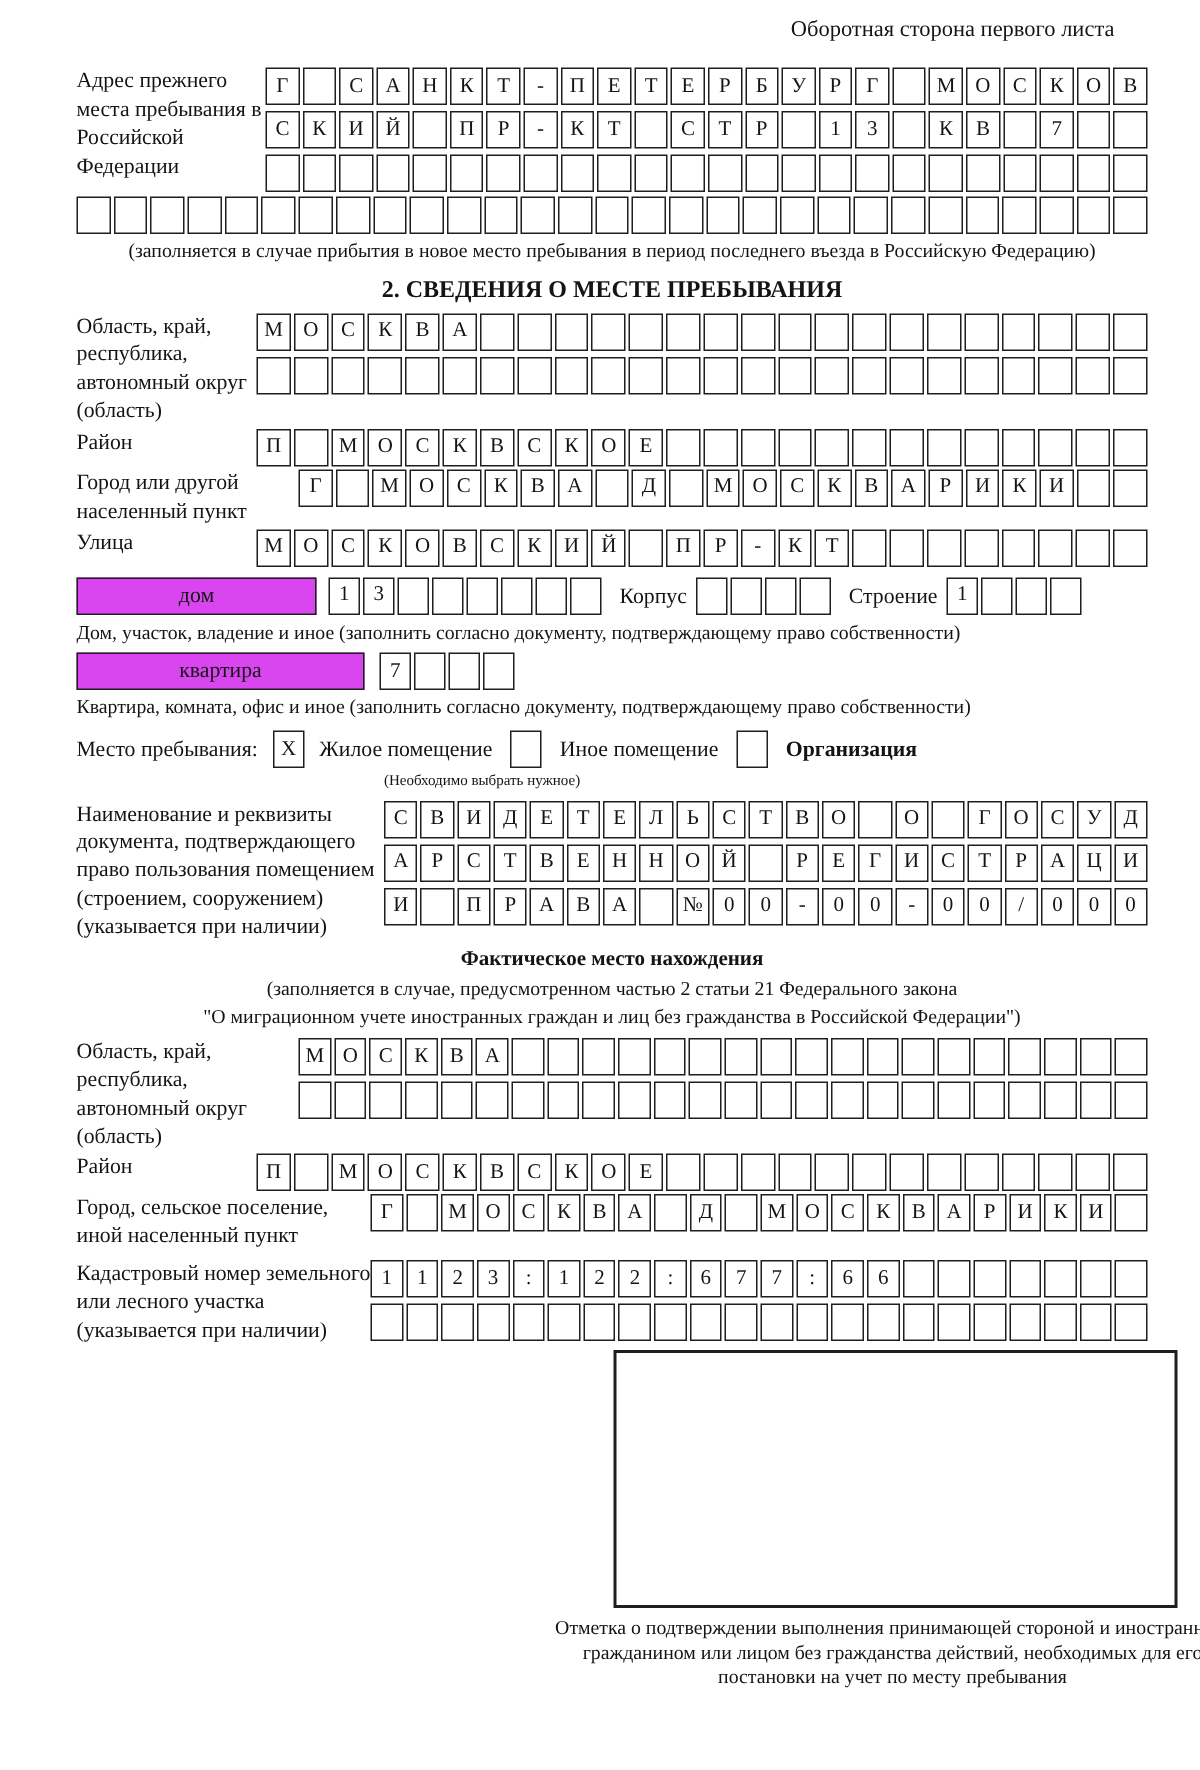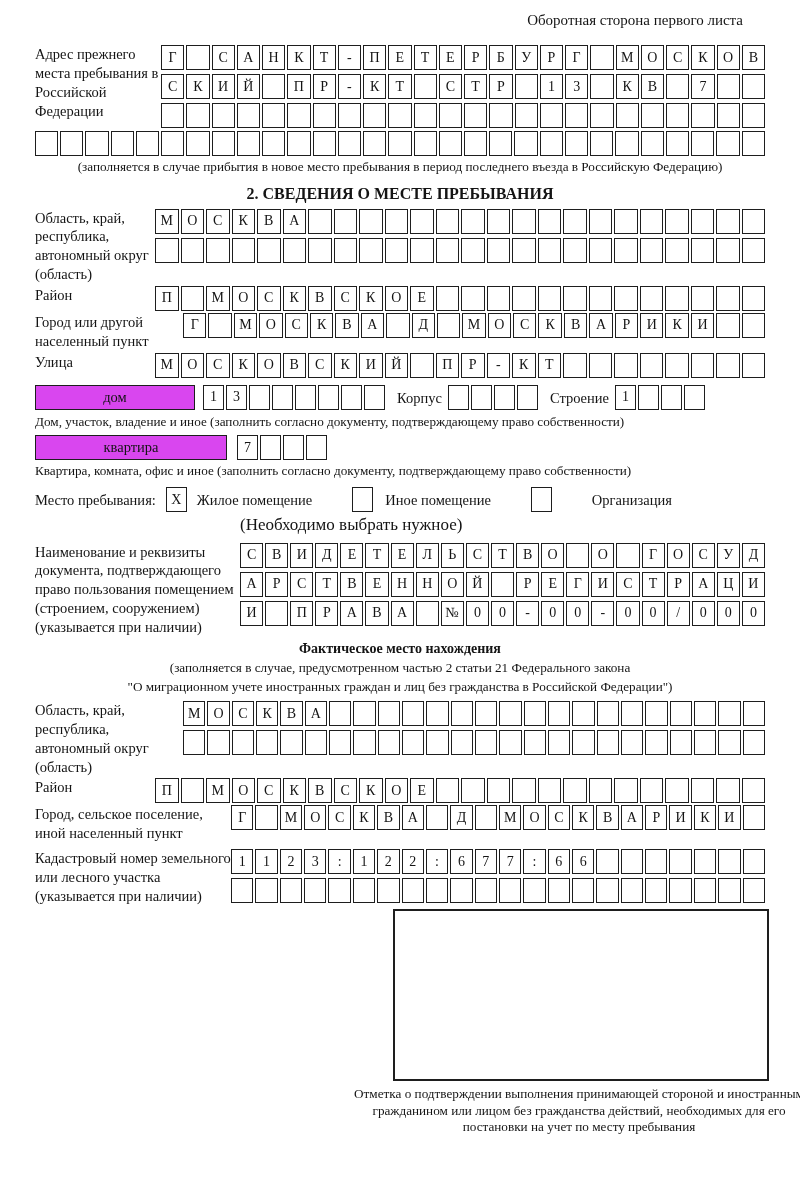--- a/index.html
+++ b/index.html
@@ -1,18 +1,18 @@
 <!DOCTYPE html>
 <html><head>
 <meta charset="utf-8">
 <style>
   html,body{margin:0;padding:0;background:#fff;}
   body{width:800px;height:1180px;overflow:hidden;color:#141414;
        font-family:"Liberation Serif","DejaVu Serif",serif;}
-  .page{padding:12px 35px 0 35px;box-sizing:border-box;}
+  .page{padding:12px 35px 0 51px;box-sizing:border-box;}
   .back-note{text-align:right;font-size:15px;padding-right:22px;}
   .row{display:flex;align-items:flex-start;margin-top:2px;}
   .group{margin-top:6px;}
   .lbl{font-size:14.5px;line-height:1.3;flex:0 0 auto;}
   .w126{width:126px;}
   .w120{width:120px;}
   .w148{width:148px;}
   .w205{width:205px;}
   .w196{width:196px;}
   .cellrows{flex:1;display:flex;flex-direction:column;gap:4px;min-width:0;}
@@ -26,23 +26,23 @@
   .note{font-size:13.2px;line-height:1.25;margin-top:3px;}
   .center{text-align:center;}
   .h1{text-align:center;font-weight:bold;font-size:16px;margin:9px 0 2px 0;}
   .h2{text-align:center;font-weight:bold;font-size:14px;margin:4px 0 2px 0;}
   .widebox{height:23px;border:1.5px solid #1e1e1e;display:flex;align-items:center;
     justify-content:center;font-size:14.5px;flex:0 0 auto;background:#d946ef;}
   .dom-box{width:158px;}
   .apt-box{width:190px;}
   .inline-lbl{font-size:14.5px;line-height:26px;flex:0 0 auto;text-align:right;}
   .gap8{margin-left:8px;} .gap10{margin-left:10px;} .gap12{margin-left:12px;}
-  .gap24{margin-left:40px;} .gap6{margin-left:6px;}
+  .gap24{margin-left:12px;font-weight:bold;} .gap6{margin-left:6px;}
   .stayrow{margin-top:7px;align-items:center;}
-  .choose-note{margin-left:205px;margin-top:2px;font-size:17px;}
+  .choose-note{margin-left:205px;margin-top:2px;font-size:10px;}
   .stamp-box{width:372px;height:168px;border:2px solid #1e1e1e;
     margin-left:358px;margin-top:3px;background:#fff;}
   .stamp-caption{width:452px;margin-left:318px;margin-top:5px;
     text-align:center;font-size:13.2px;line-height:1.28;}
   .notes-center{text-align:center;font-size:13.2px;line-height:1.3;margin-top:2px;}
 </style>
 </head>
 <body>
 
 <div class="page">

